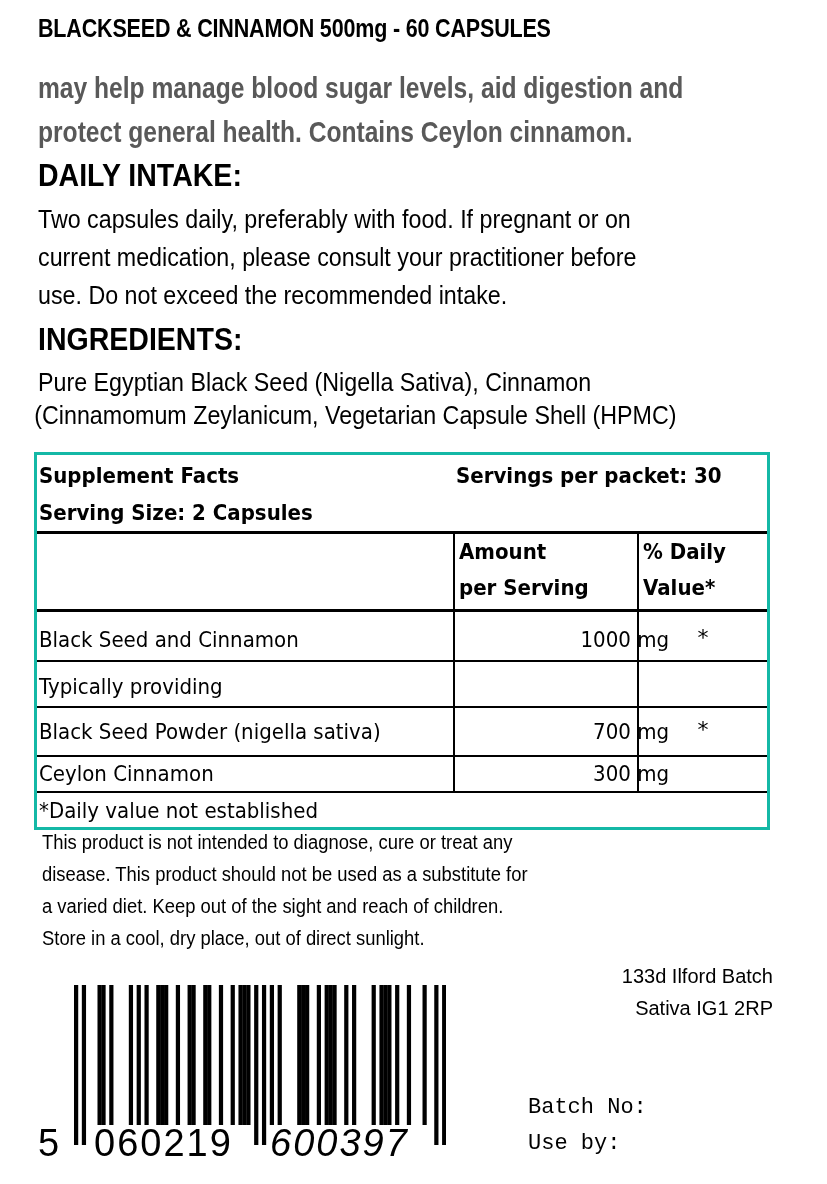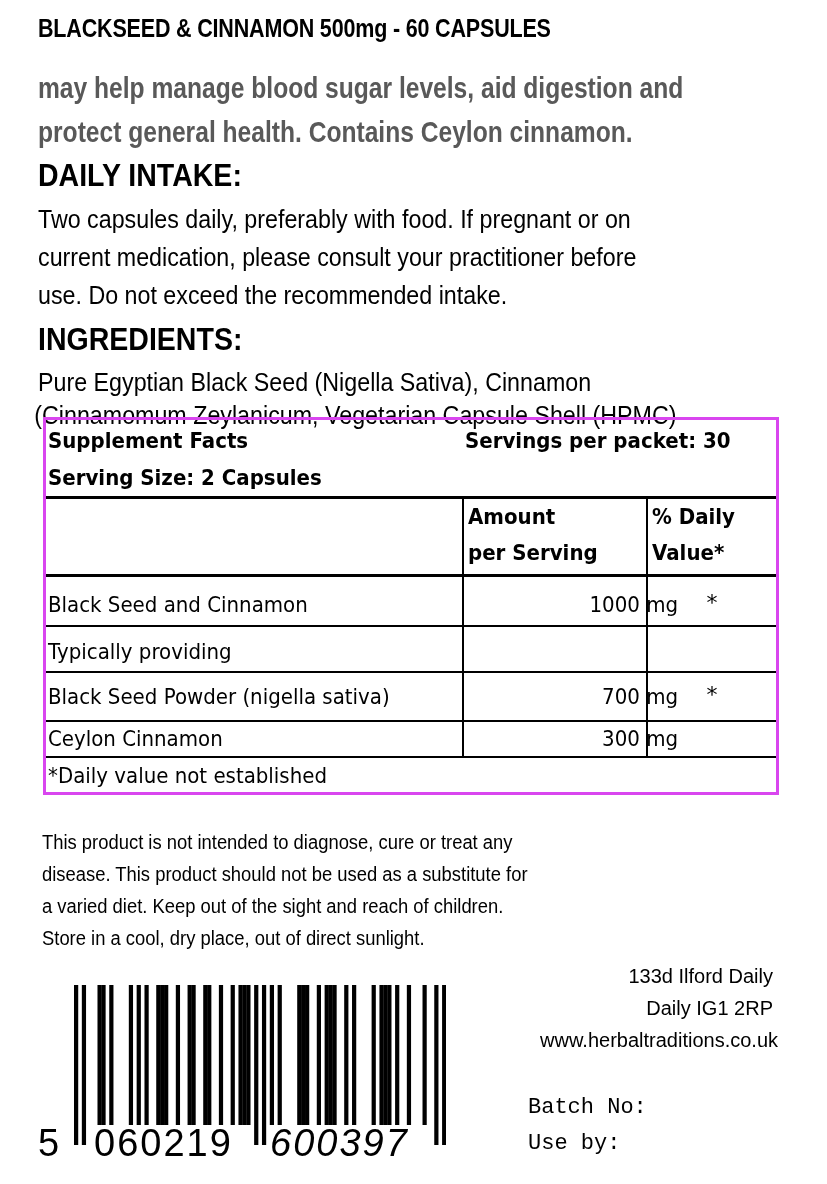--- a/index.html
+++ b/index.html
@@ -25,22 +25,22 @@
   }
   #ingredients-heading { left: 38px; top: 322px; }
   #ingredients-text {
     left: 38px; top: 366px; font-size: 25px; line-height: 33px; white-space: nowrap;
     transform: scaleX(0.93); transform-origin: left top;
   }
   #ingredients-text .line2 { margin-left: -4px; }
 
   
   #facts {
-    left: 34px; top: 417px; width: 730px; height: 372px;
-    border: 3px solid #d946ef; font-family: "DejaVu Sans", sans-serif; margin-left: 9px;
+    left: 34px; top: 452px; width: 730px; height: 372px;
+    border: 3px solid #14b8a6; font-family: "DejaVu Sans", sans-serif;
   }
   .hline { position: absolute; left: 0; right: 0; height: 0; border-top: 2px solid #000; }
   .hline.thick { border-top-width: 3px; }
   .vline { position: absolute; width: 0; border-left: 2px solid #000; }
   .cell { position: absolute; font-size: 22px; white-space: nowrap; }
   .bold { font-weight: bold; }
   .cell.cond { transform: scaleX(0.9); transform-origin: left top; }
   .right { text-align: right; }
   .center { text-align: center; }
 
@@ -125,23 +125,22 @@
 </div>
 
 <div id="disclaimer" class="abs narrow">
   <div>This product  is not intended to diagnose, cure or treat any</div>
   <div>disease. This product should not be used as a substitute for</div>
   <div>a varied diet.  Keep out of the sight and reach of children.</div>
   <div>Store in a cool, dry place, out of   direct sunlight.</div>
 </div>
 
 <div id="address" class="abs narrow">
-  <div>133d Ilford Daily</div>
-  <div>Daily IG1 2RP</div>
-  <div class="web">www.herbaltraditions.co.uk</div>
+  <div>133d Ilford Batch</div>
+  <div>Sativa IG1 2RP</div>
 </div>
 
 <div id="batch" class="abs">
   <div>Batch No:</div>
   <div>Use by:</div>
 </div>
 
 <svg id="barcode" class="abs" viewBox="0 0 372 160" preserveAspectRatio="none">
     <rect x="0.00" y="0" width="4.22" height="160" fill="#000"></rect>
     <rect x="7.83" y="0" width="4.22" height="160" fill="#000"></rect>

